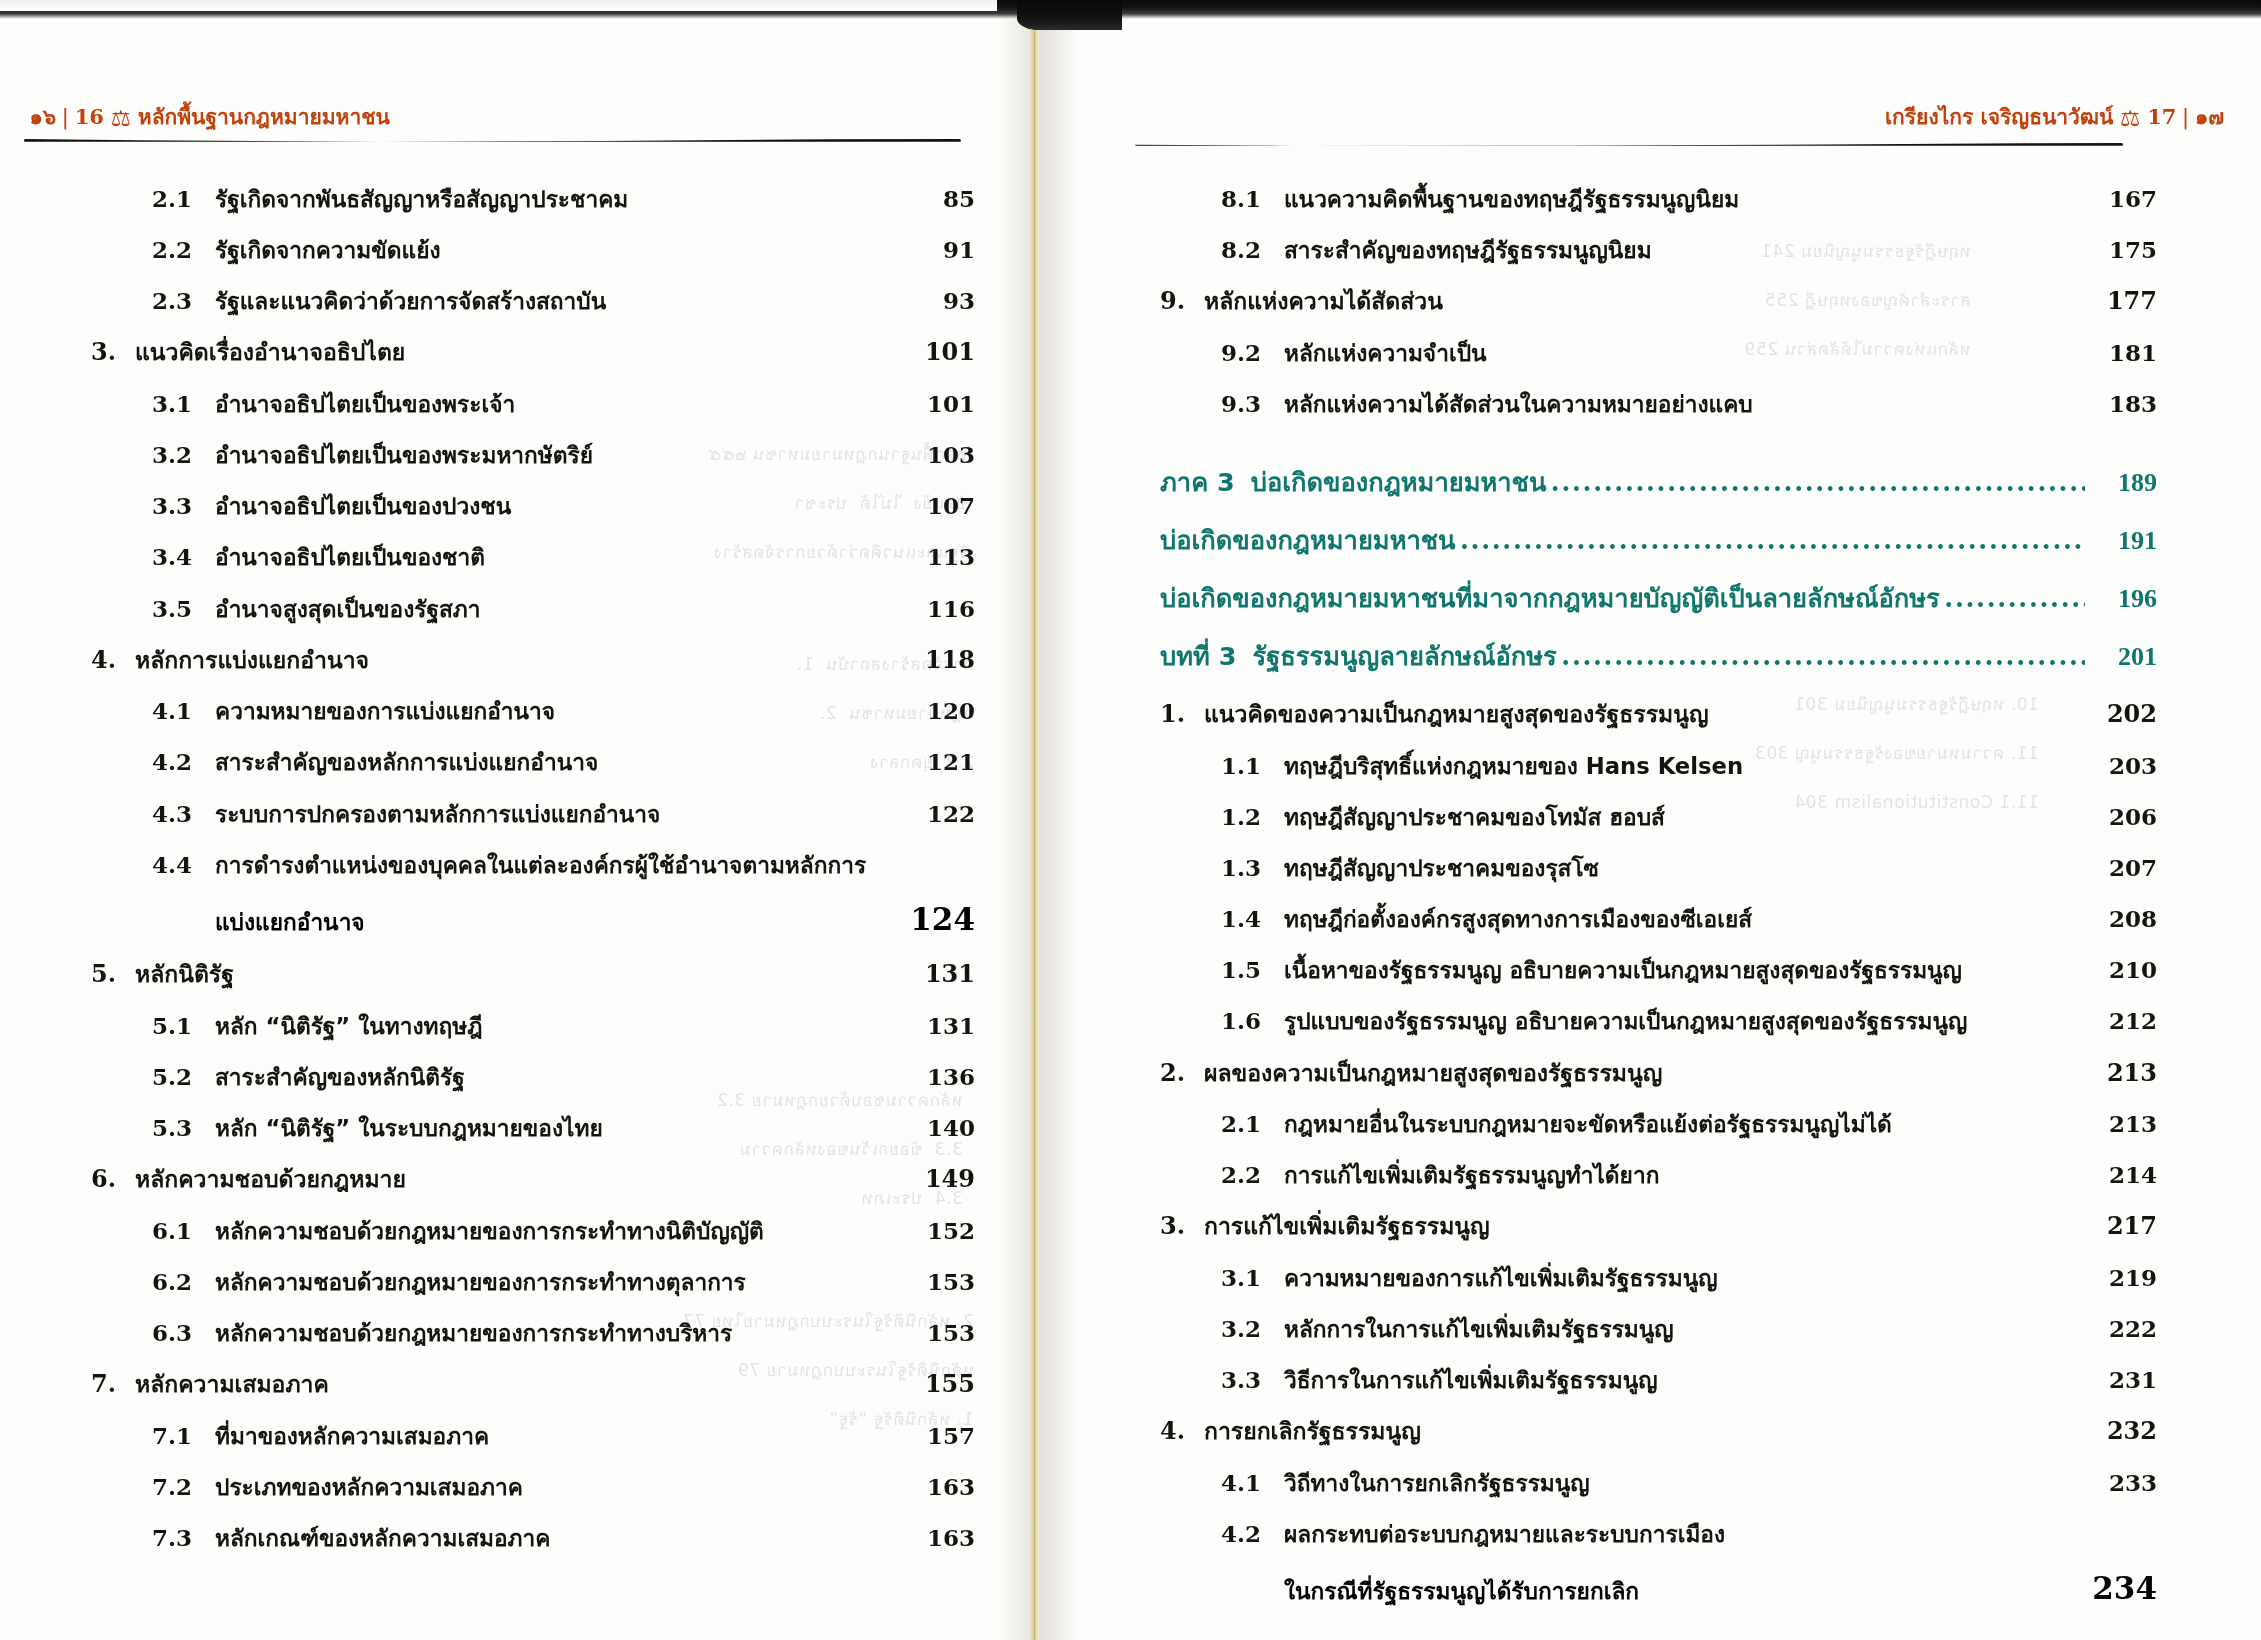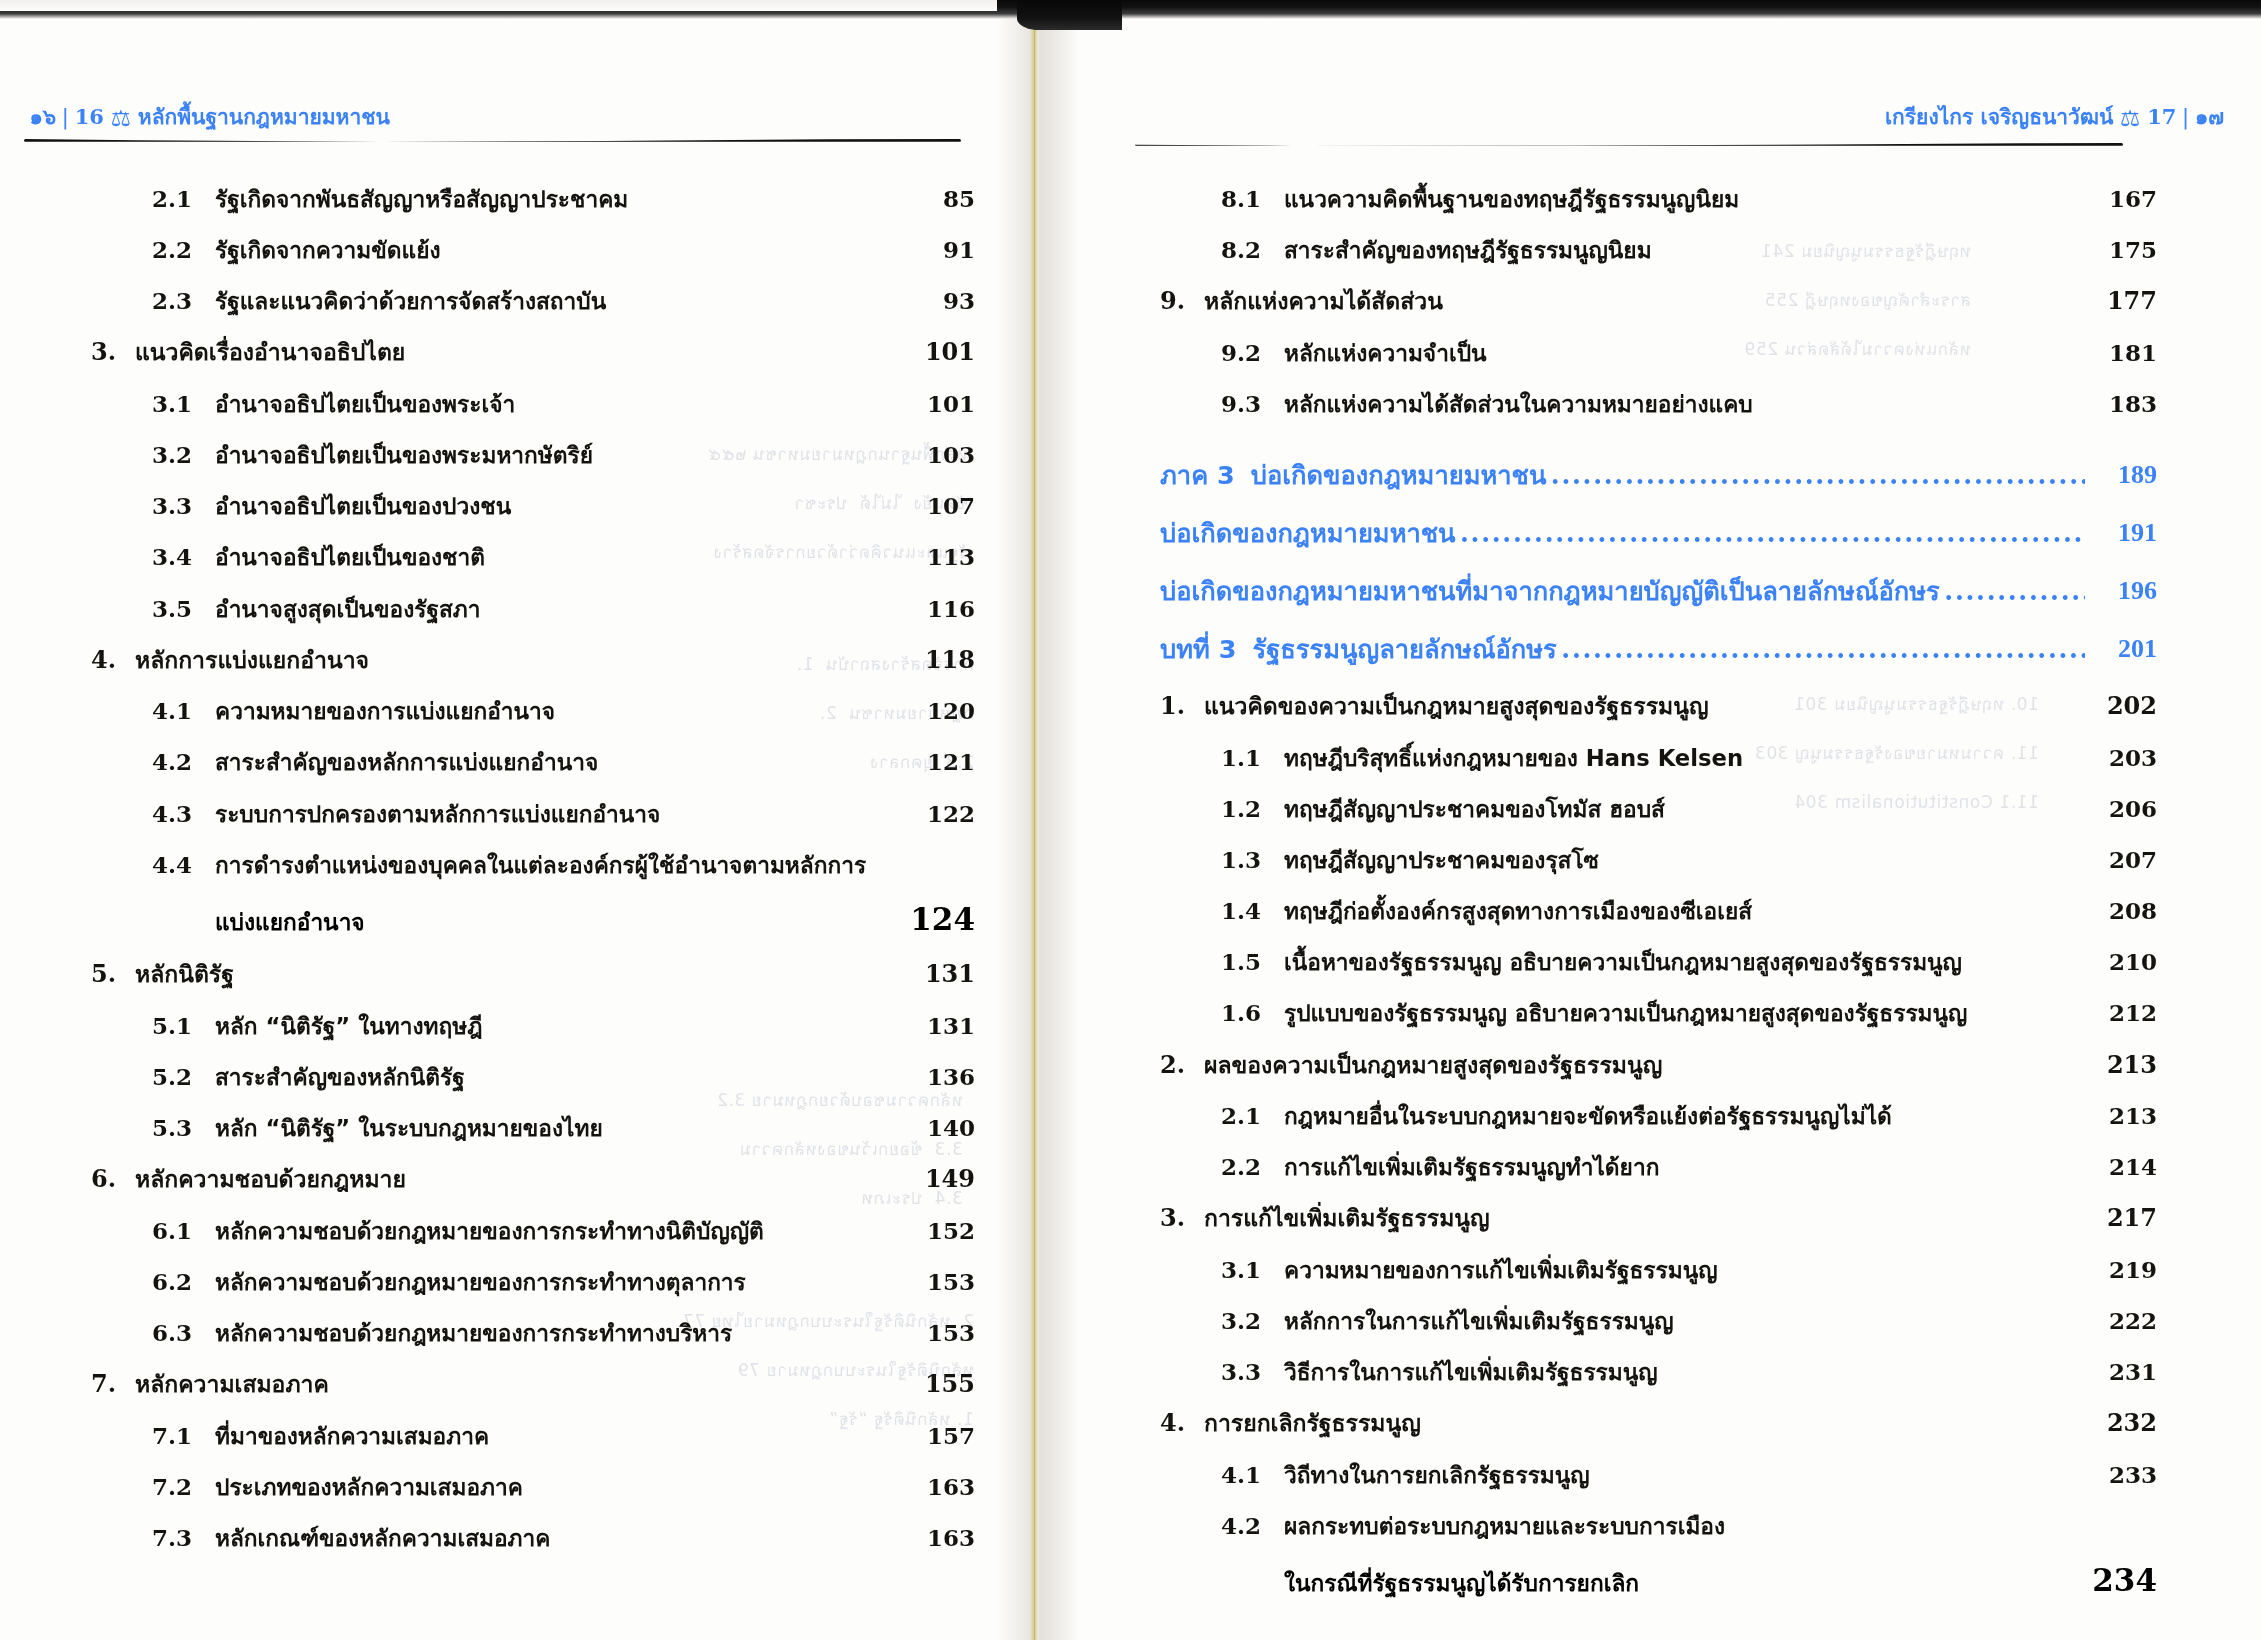--- a/index.html
+++ b/index.html
@@ -61,21 +61,21 @@
     position:absolute; z-index:2; pointer-events:none;
     color:#b9bdd0; opacity:.42;
     font-family:"DejaVu Sans",sans-serif;
     font-size:17px; line-height:49px; letter-spacing:0.6px;
     transform:scaleX(-1); white-space:pre;
   }
 
   
   .runhead {
     position:absolute; z-index:5;
-    font-size:21px; font-weight:700; color:#3b82f6;
+    font-size:21px; font-weight:700; color:#c2410c;
     white-space:nowrap;
     font-family:"DejaVu Sans","Liberation Sans",sans-serif;
   }
   #runhead-left  { top:100px; left:29.5px;  }
   #runhead-right { top:100px; right:37px; text-align:right; }
   .rh-num { font-family:"DejaVu Serif","Liberation Serif",serif; font-weight:700; }
   .rh-sep { padding:0 5.7px; font-weight:400; }
   .rh-scale { font-size:22.7px; padding:0 6.8px; position:relative; top:1.7px; }
   .rh-title { font-weight:700; }
 
@@ -131,23 +131,23 @@
 
   
   .toc-cont { display:flex; align-items:baseline; width:100%;
     font-size:22.7px; line-height:1.02; margin-bottom:27px; }
   .toc-cont .spacer { flex:0 0 auto; width:63px; }
   .toc-cont .toc-label { font-weight:700; }
   .toc-cont .toc-page  { flex:0 0 auto; width:67px; text-align:right;
     font-family:"DejaVu Serif","Liberation Serif",serif; font-weight:700; font-size:31px; }
 
   
-  .part-row { display:flex; align-items:flex-end; width:100%;
-    font-size:25.5px; line-height:1.0; font-weight:700; color:#3b82f6;
-    margin-bottom:32px; }
+  .part-row { display:flex; align-items:center; width:100%;
+    font-size:25.5px; line-height:1.0; font-weight:700; color:#0f766e;
+    margin-bottom:32px;margin-top:8px; }
   .part-row .part-kicker { flex:0 0 auto; padding-right:16px;
     font-family:"DejaVu Sans",sans-serif; font-weight:700; }
   .part-row .part-title  { flex:0 0 auto; font-weight:700; }
   .part-row .part-dots   { flex:1 1 auto; overflow:hidden; white-space:nowrap;
     font-family:"DejaVu Serif",serif; font-weight:700; letter-spacing:1.7px;
     margin:0 4.5px; }
   .part-row .part-page   { flex:0 0 auto; width:68px; text-align:right;
     font-family:Liberation Serif, serif; font-weight:700; font-size:26px; }
 
   .gap-lg { height:19px; }

